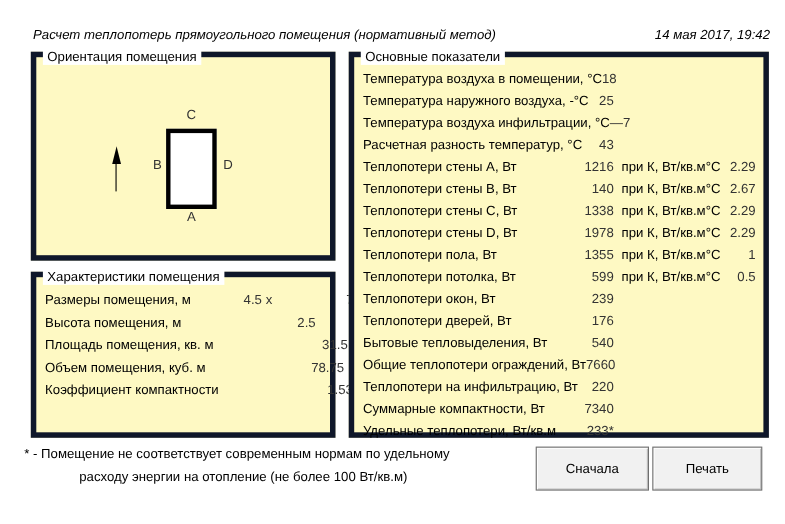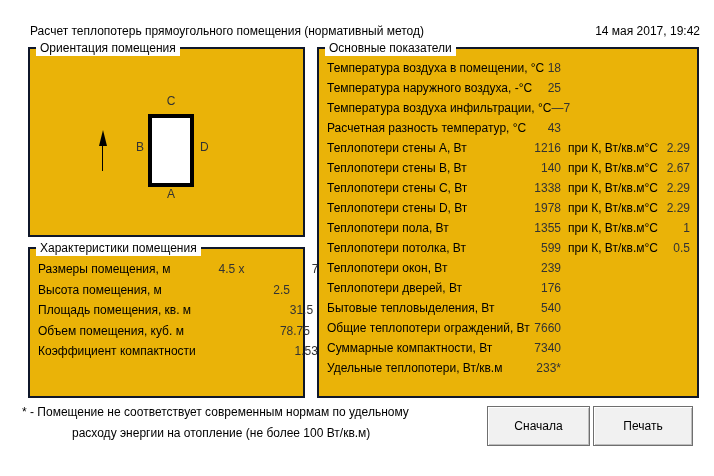--- a/index.html
+++ b/index.html
@@ -2,23 +2,23 @@
 <html><head>
 <meta charset="utf-8">
 <style>
   html,body{margin:0;padding:0;background:#ffffff;}
   .page{
     position:relative;width:714px;height:476px;background:#ffffff;
     font-family:"Liberation Sans","DejaVu Sans",sans-serif;
     font-size:12px;color:#000000;overflow:hidden;
   }
   
-  .header{position:absolute;left:30px;right:14px;top:24px;display:flex;justify-content:space-between;line-height:14px;}
-  
-  .groupbox{position:absolute;border:2px solid #0f172a;background:#eab308;box-sizing:border-box;}
+  .header{position:absolute;left:30px;right:14px;top:24px;display:flex;justify-content:space-between;line-height:14px;font-style:italic;}
+  
+  .groupbox{position:absolute;border:5px solid #0f172a;background:#fef9c3;box-sizing:border-box;}
   .legend{position:absolute;top:-8px;left:6px;background:#ffffff;padding:0 4px;line-height:15px;white-space:nowrap;}
   .gb-orient{left:28px;top:47px;width:277px;height:190px;}
   .gb-chars{left:28px;top:247px;width:277px;height:151px;}
   .gb-inds{left:317px;top:47px;width:382px;height:351px;}
   
   .north-arrow{position:absolute;left:68px;top:81px;width:9px;height:41px;}
   .north-arrow .head{width:0;height:0;margin:0 auto;border-left:4px solid transparent;border-right:4px solid transparent;border-bottom:16px solid #000;}
   .north-arrow .stem{width:1px;height:25px;margin:0 auto;background:#000;}
   .room-rect{position:absolute;left:118px;top:65px;width:46px;height:73px;border:4px solid #000;box-sizing:border-box;background:#fff;}
   .wall-label{position:absolute;line-height:13px;color:#333;}
@@ -195,20 +195,25 @@
         <span class="lbl">Бытовые тепловыделения, Вт</span>
         <span class="val">540</span>
         <span class="suffix"></span>
       </div>
       <div class="irow">
         <span class="lbl">Общие теплопотери ограждений, Вт</span>
         <span class="val">7660</span>
         <span class="suffix"></span>
       </div>
       <div class="irow">
+        <span class="lbl">Теплопотери на инфильтрацию, Вт</span>
+        <span class="val">220</span>
+        <span class="suffix"></span>
+      </div>
+      <div class="irow">
         <span class="lbl">Суммарные компактности, Вт</span>
         <span class="val">7340</span>
         <span class="suffix"></span>
       </div>
       <div class="irow">
         <span class="lbl">Удельные теплопотери, Вт/кв.м</span>
         <span class="val">233*</span>
         <span class="suffix"></span>
       </div>
 

